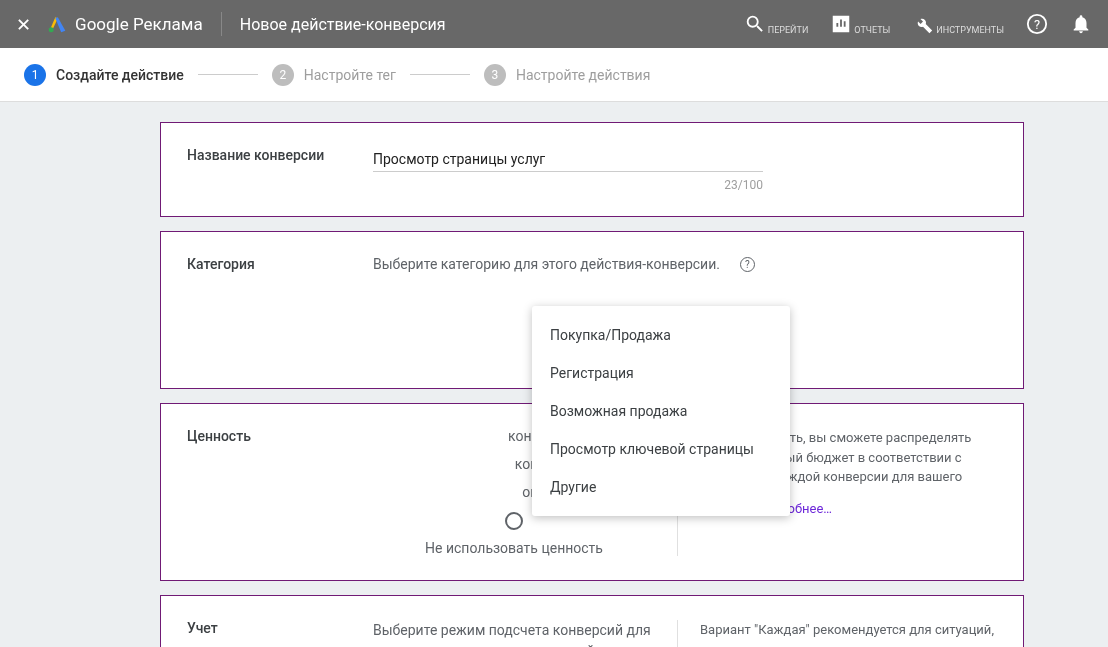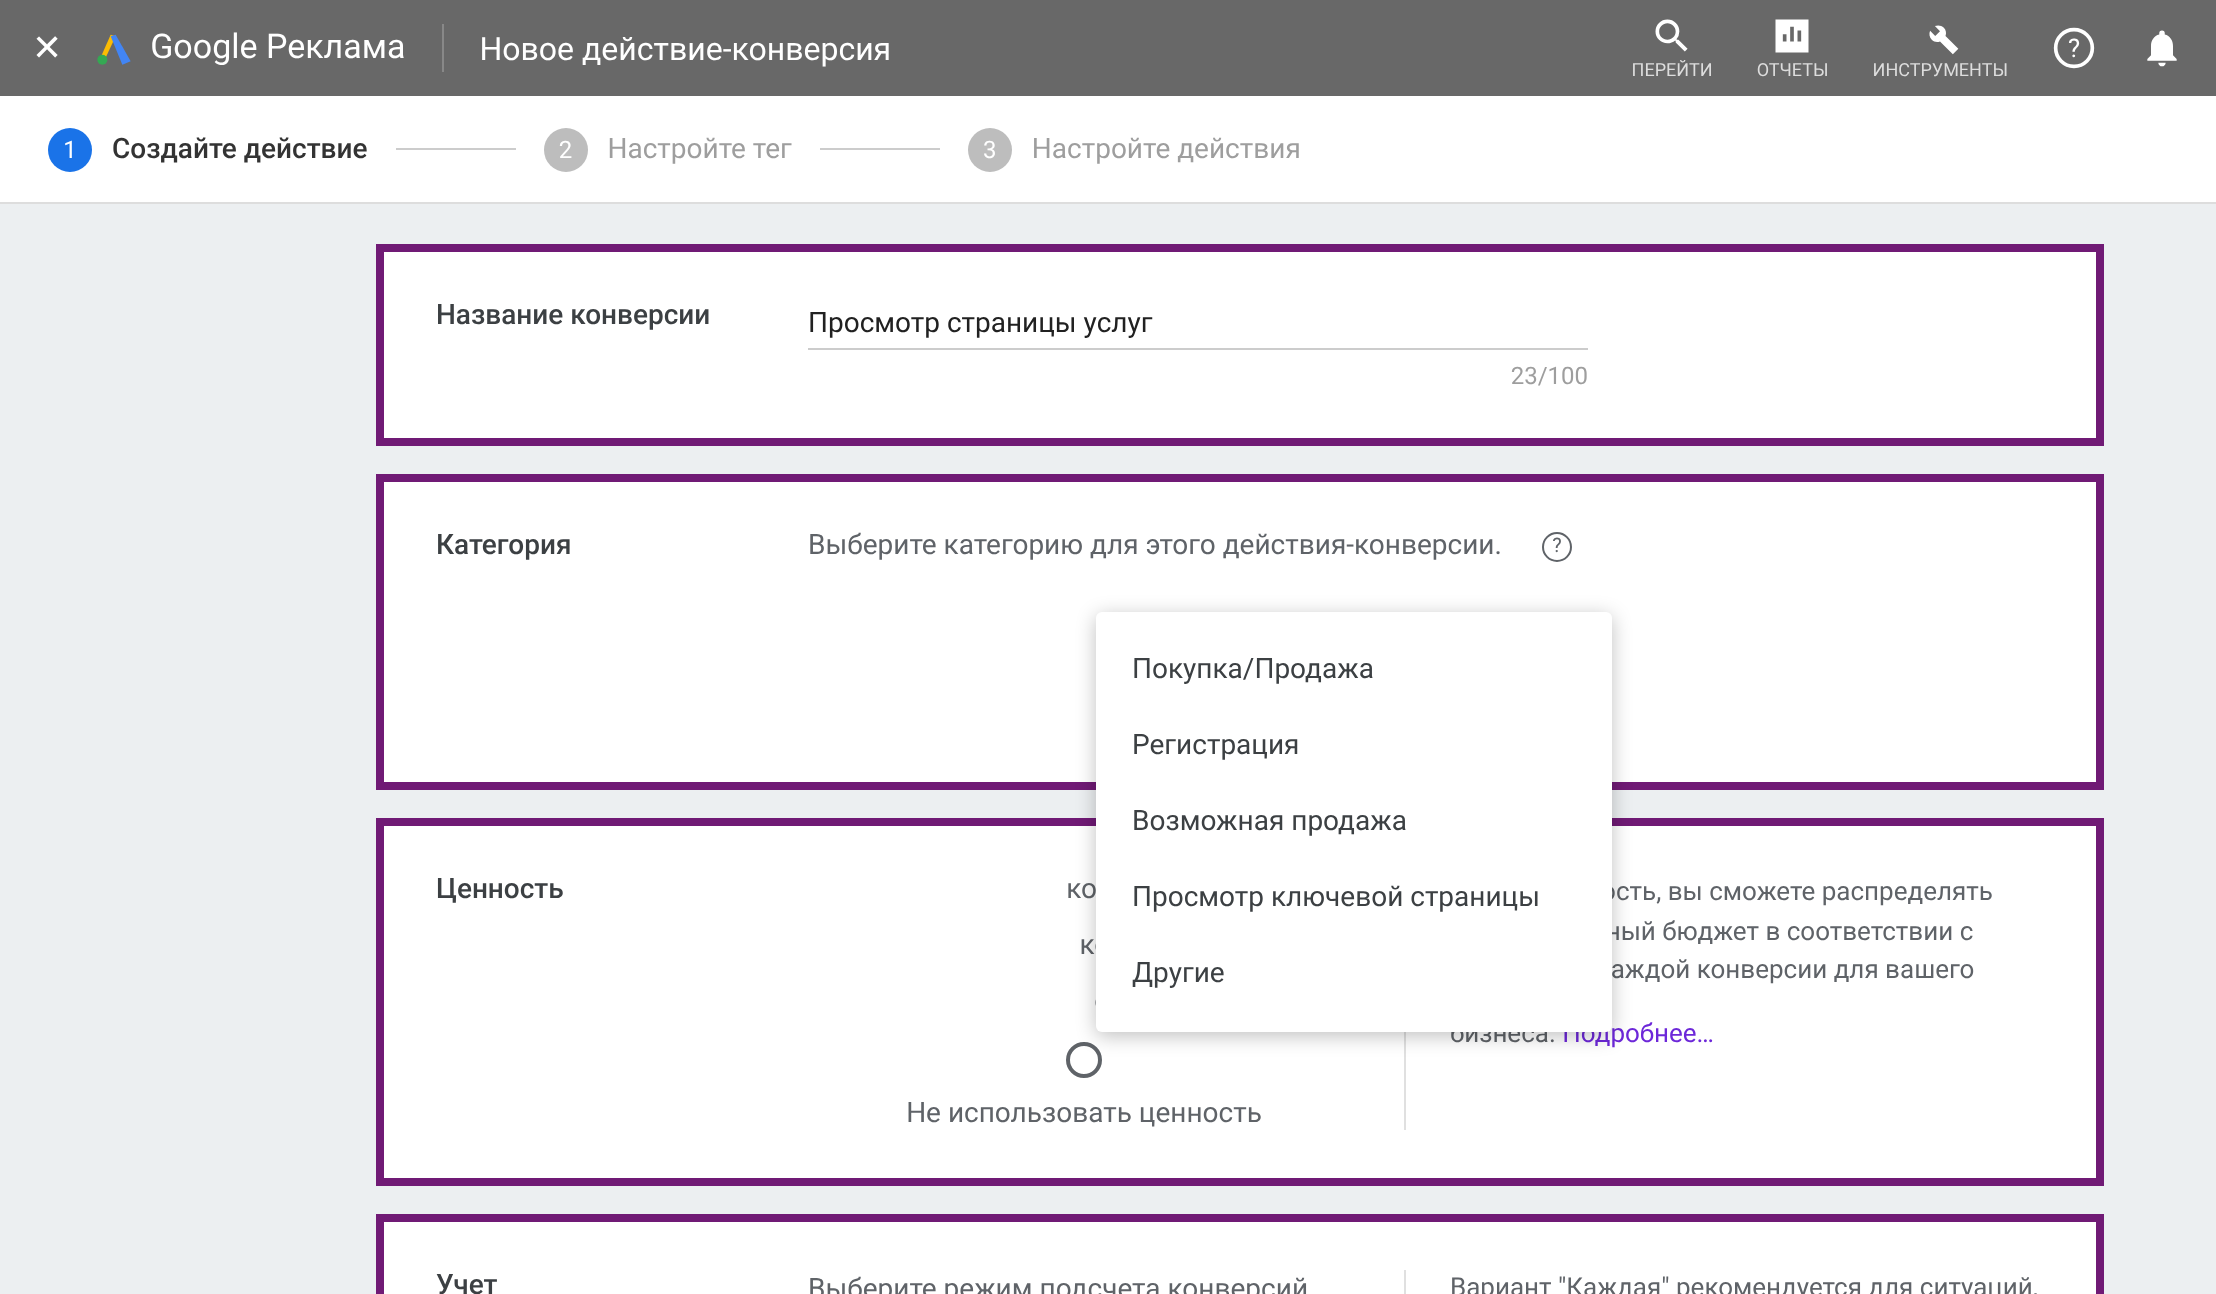--- a/index.html
+++ b/index.html
@@ -6,46 +6,46 @@
 body { background: #eceff1; width: 1108px; height: 647px; overflow: hidden; }
 
 .topbar { background: #686868; color: #fff; height: 48px; display: flex; align-items: center; padding: 0 16px; }
 .close-x { font-size: 18px; color: #fff; padding-right: 16px; cursor: pointer; }
 .logo-wrap { display: flex; align-items: center; gap: 8px; }
 .logo-tri { width: 20px; height: 20px; }
 .logo-txt { font-size: 17px; color: #fff; }
 .divider-v { width: 1px; height: 24px; background: #888; margin: 0 18px; }
 .page-title { font-size: 16px; color: #fff; font-weight: 400; }
 .top-right { margin-left: auto; display: flex; align-items: center; gap: 22px; }
-.tool-item { display: flex; flex-direction: column; align-items: center; font-size: 9px; color: #ddd; cursor: pointer; gap: 2px; }
+.tool-item { display: flex; flex-direction: row; align-items: flex-end; font-size: 9px; color: #ddd; cursor: pointer; gap: 2px; }
 .tool-ico { width: 22px; height: 22px; }
 .icon-btn { width: 22px; height: 22px; cursor: pointer; }
 
 .stepbar { background: #fff; height: 54px; display: flex; align-items: center; padding-left: 24px; border-bottom: 1px solid #ddd; }
 .step { display: flex; align-items: center; gap: 10px; }
 .step-num { width: 22px; height: 22px; border-radius: 50%; display: flex; align-items: center; justify-content: center; font-size: 12px; color: #fff; }
 .step-line { height: 1px; background: #ccc; width: 60px; margin: 0 14px; }
 .step-active .step-num { background: #1a73e8; }
 .step-active .step-label { color: #333; font-weight: 500; font-size: 14px; }
 .step-inactive .step-num { background: #bdbdbd; }
 .step-inactive .step-label { color: #9e9e9e; font-size: 14px; }
 
 .content { padding: 20px 0 0 160px; width: 100%; }
-.card { background: #fff; margin-bottom: 14px; width: 864px; border: 4px solid #701a75; margin-left: 28px; }
+.card { background: #fff; margin-bottom: 14px; width: 864px; border: 1px solid #701a75; }
 .card-body { display: flex; padding: 24px 26px; }
 .field-label { width: 186px; color: #3c4043; font-size: 14px; font-weight: 500; flex-shrink: 0; }
 .field-content { flex: 1; }
 
 .input-line { border: none; border-bottom: 1px solid #ccc; font-size: 14px; color: #212121; padding: 4px 0; width: 390px; outline: none; }
 .char-count { font-size: 12px; color: #9e9e9e; text-align: right; width: 390px; margin-top: 6px; }
 
 .hint-row { display: flex; align-items: center; gap: 20px; color: #5f6368; font-size: 14px; }
 .help-ico { width: 15px; height: 15px; border: 1.5px solid #5f6368; border-radius: 50%; display: inline-flex; align-items: center; justify-content: center; font-size: 10px; color: #5f6368; }
 
-.dropdown { position: absolute; background: #fff; box-shadow: 0 2px 10px rgba(0,0,0,0.25); border-radius: 3px; left: 548px; top: 306px; width: 258px; padding: 10px 0; z-index: 100; }
+.dropdown { position: absolute; background: #fff; box-shadow: 0 2px 10px rgba(0,0,0,0.25); border-radius: 3px; left: 532px; top: 306px; width: 258px; padding: 10px 0; z-index: 100; }
 .dd-item { padding: 11px 18px; font-size: 14px; color: #3c4043; cursor: pointer; }
 
 .radio-row { display: flex; align-items: center; gap: 10px; margin-top: 10px; color: #5f6368; font-size: 14px; flex-direction: column; }
 .radio-circle { width: 18px; height: 18px; border: 2px solid #5f6368; border-radius: 50%; display: inline-block; }
 
 .side-note { border-left: 1px solid #e0e0e0; padding-left: 22px; margin-left: 22px; width: 320px; color: #5f6368; font-size: 13px; line-height: 1.5; }
 .side-note a { color: #6d28d9; text-decoration: none; display: inline-block; margin-top: 12px; }
 
 .card-tall { min-height: 158px; position: relative; }
 .options-partial { color: #5f6368; font-size: 14px; padding-left: 4px; }

